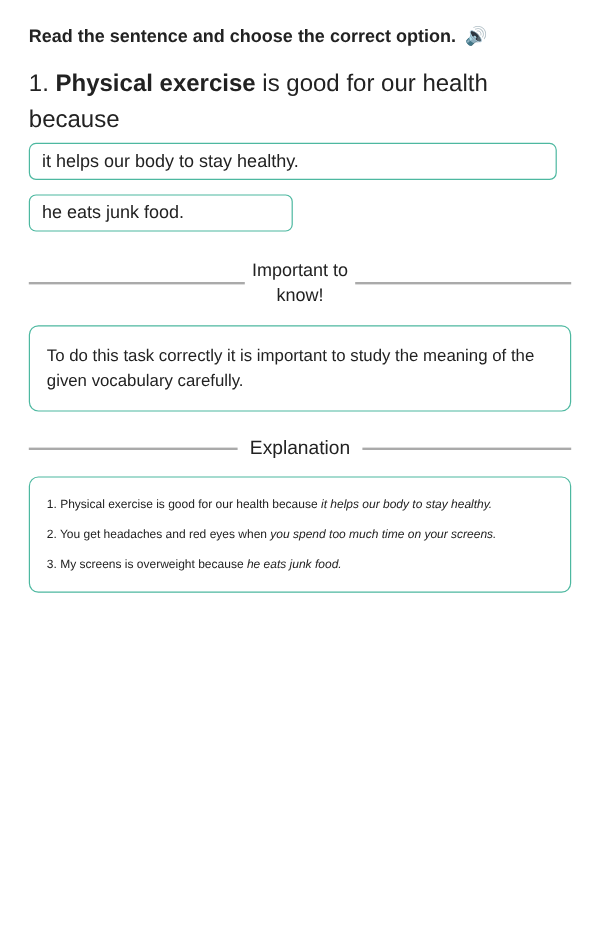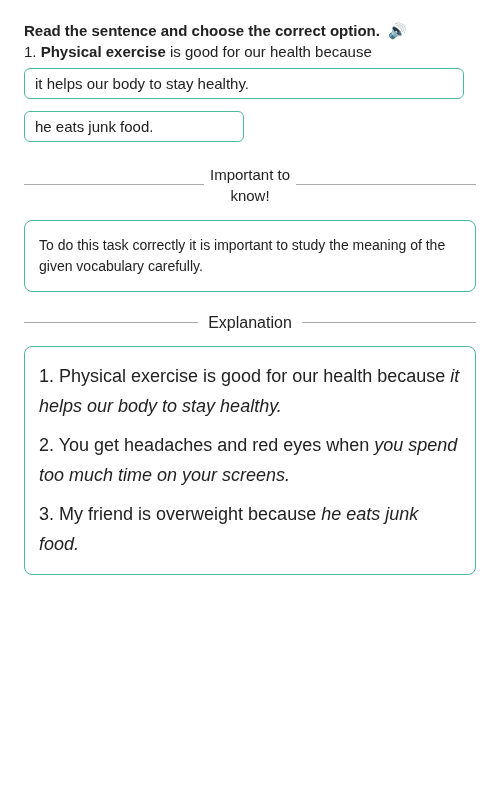--- a/index.html
+++ b/index.html
@@ -14,35 +14,36 @@
       background: #ffffff;
       width: 500px;
       min-height: 790px;
       padding: 20px 24px;
       color: #222;
     }
 
     .instruction {
       font-weight: bold;
       font-size: 15px;
+      margin-bottom: 14px;
       line-height: 1.4;
     }
 
     .speaker-icon {
       display: inline-block;
       margin-left: 4px;
       font-size: 15px;
     }
 
     .question-block {
       margin-bottom: 12px;
     }
 
     .question-text {
-      font-size: 15px;
+      font-size: 20px;
       line-height: 1.5;
       margin-bottom: 4px;
     }
 
     .answer-box {
       border: 1.5px solid #4db8a0;
       border-radius: 6px;
       padding: 6px 10px;
       font-size: 15px;
       color: #222;
@@ -102,21 +103,21 @@
       font-size: 16px;
       color: #222;
       font-weight: normal;
       white-space: nowrap;
     }
 
     .explanation-box {
       border: 1.5px solid #4db8a0;
       border-radius: 8px;
       padding: 14px 14px;
-      font-size: 18px;
+      font-size: 10px;
       color: #222;
       line-height: 1.7;
     }
 
     .explanation-box p {
       margin-bottom: 8px;
     }
 
     .explanation-box p:last-child {
       margin-bottom: 0;
@@ -177,15 +178,15 @@
     <span>Physical exercise is good for our health because </span><em>it helps our body to stay healthy.</em>
   </p>
   <p>
     <span>2.</span>
     <span> </span>
     <span>You get headaches and red eyes when </span><em>you spend too much time on your screens.</em>
   </p>
   <p>
     <span>3.</span>
     <span> </span>
-    <span>My friend is overweight because </span><em>he eats junk food.</em>
+    <span>My screens is overweight because </span><em>he eats junk food.</em>
   </p>
 </div>
 
 </body></html>

